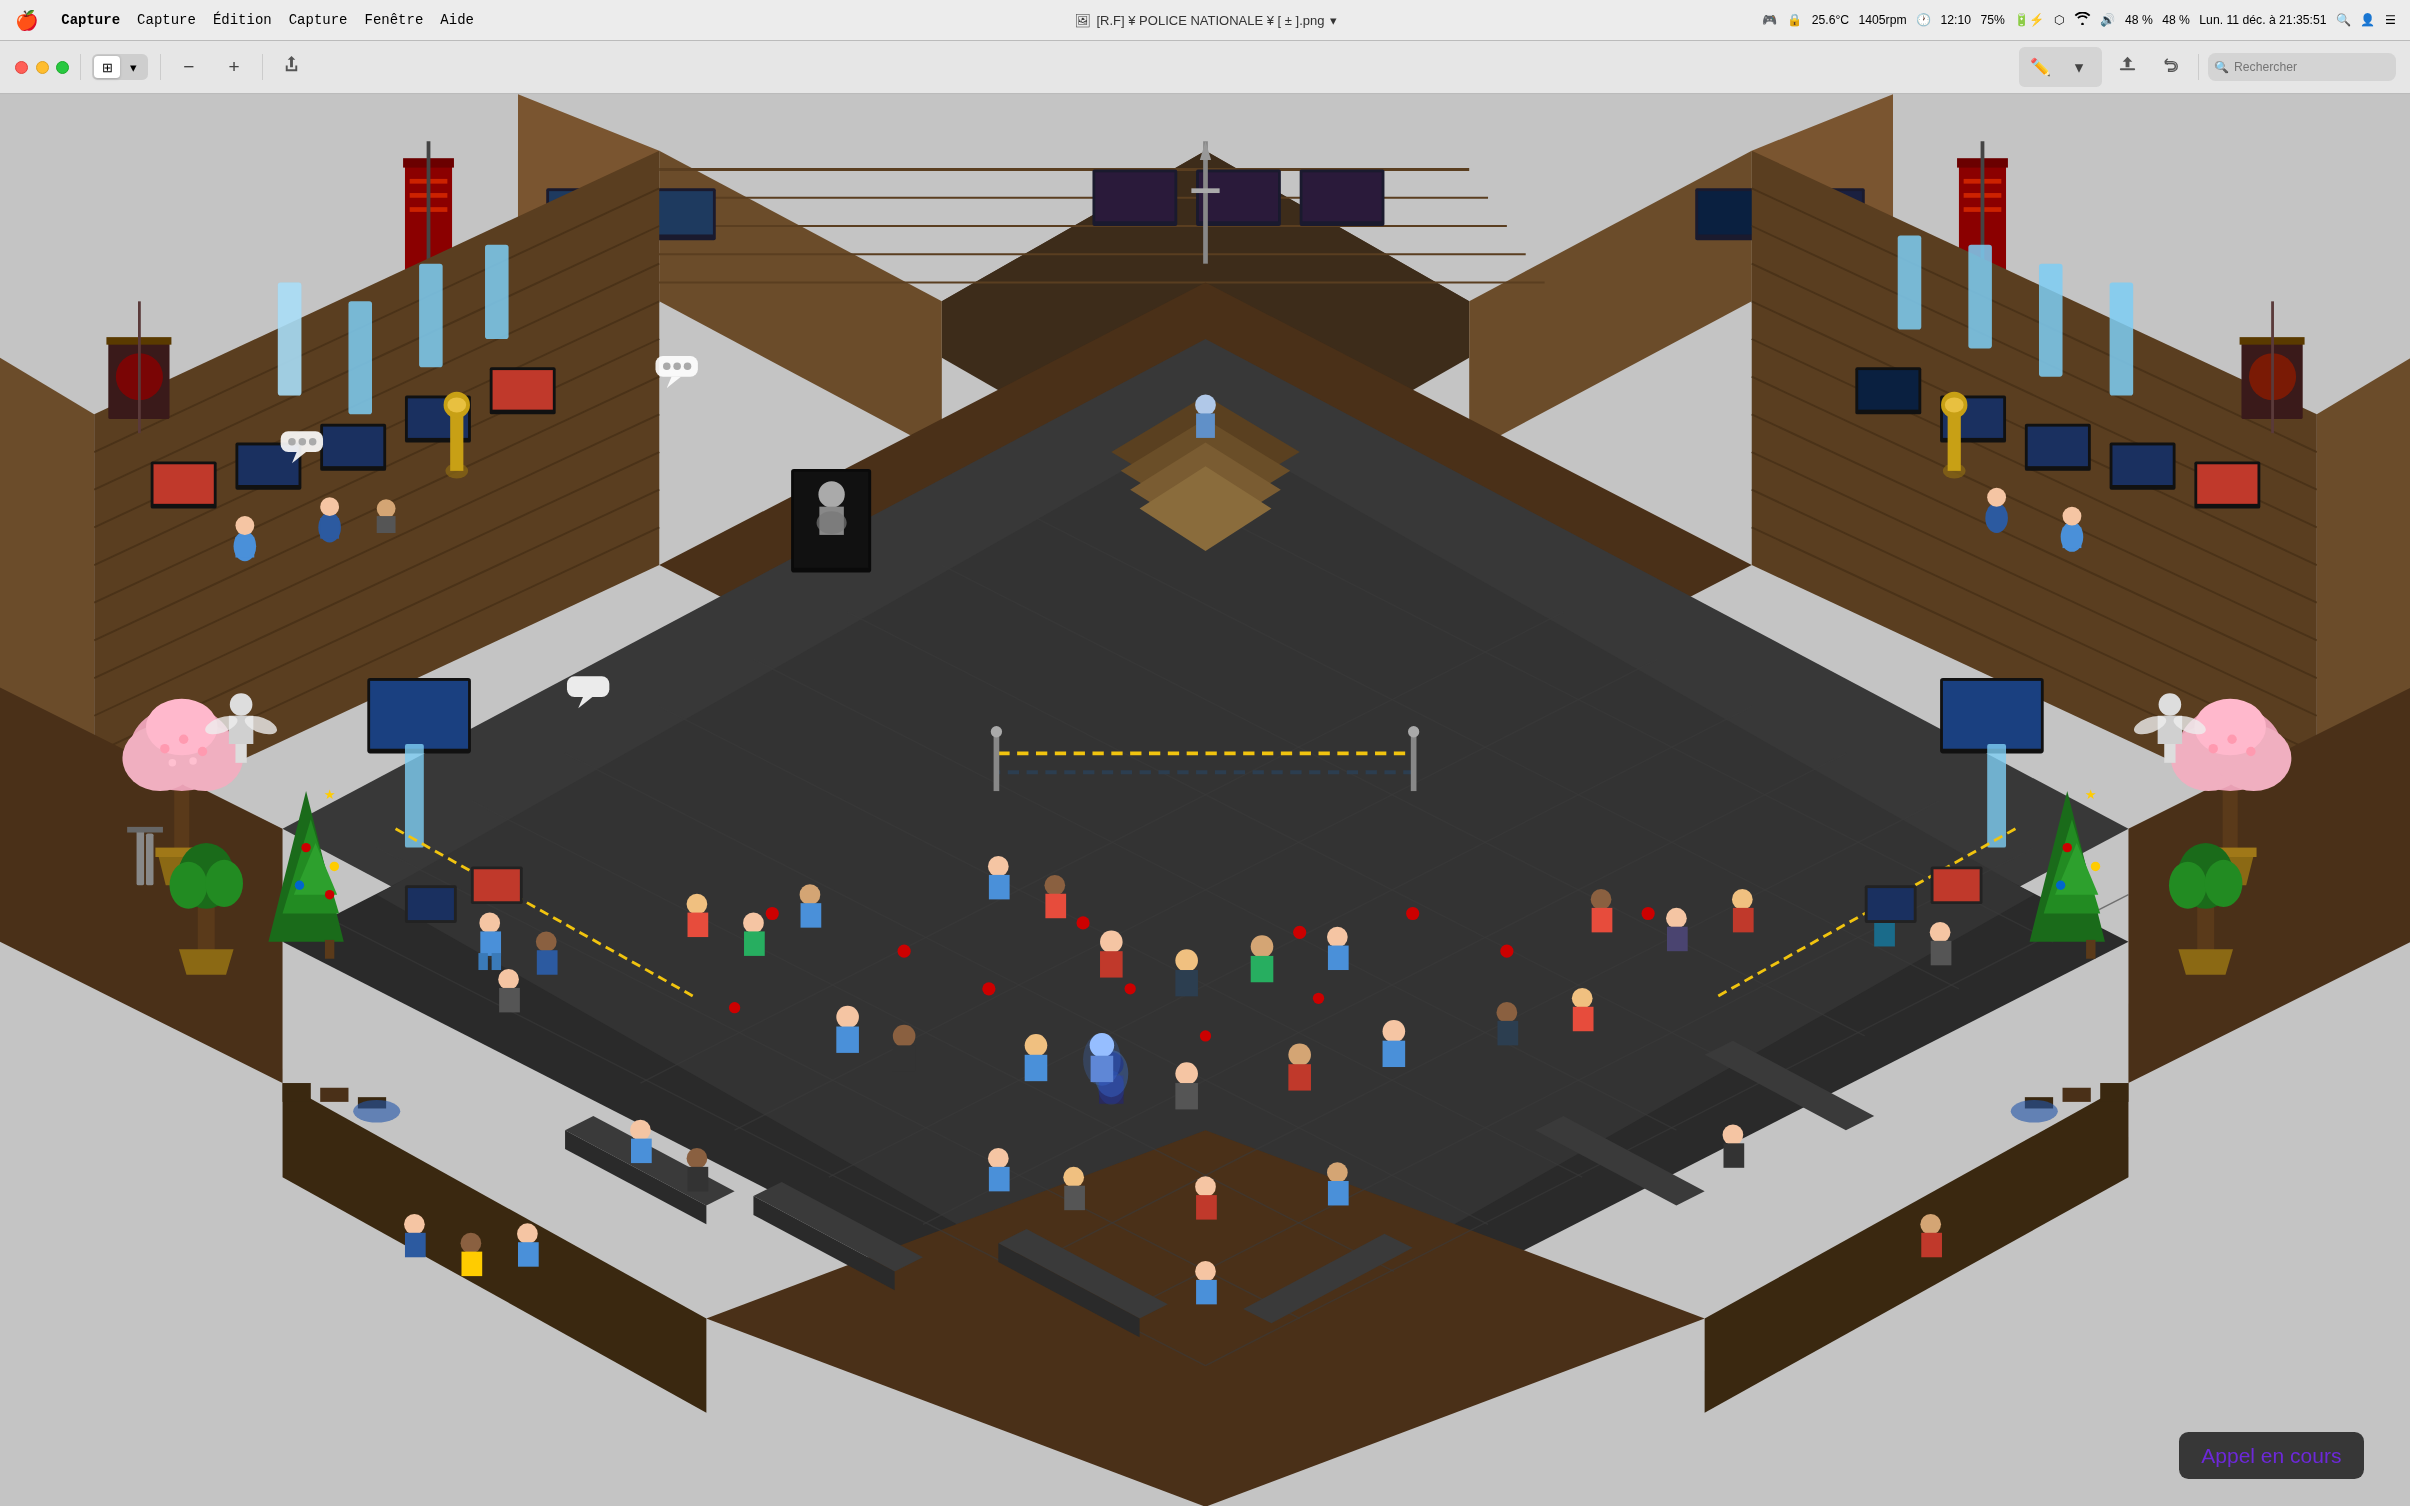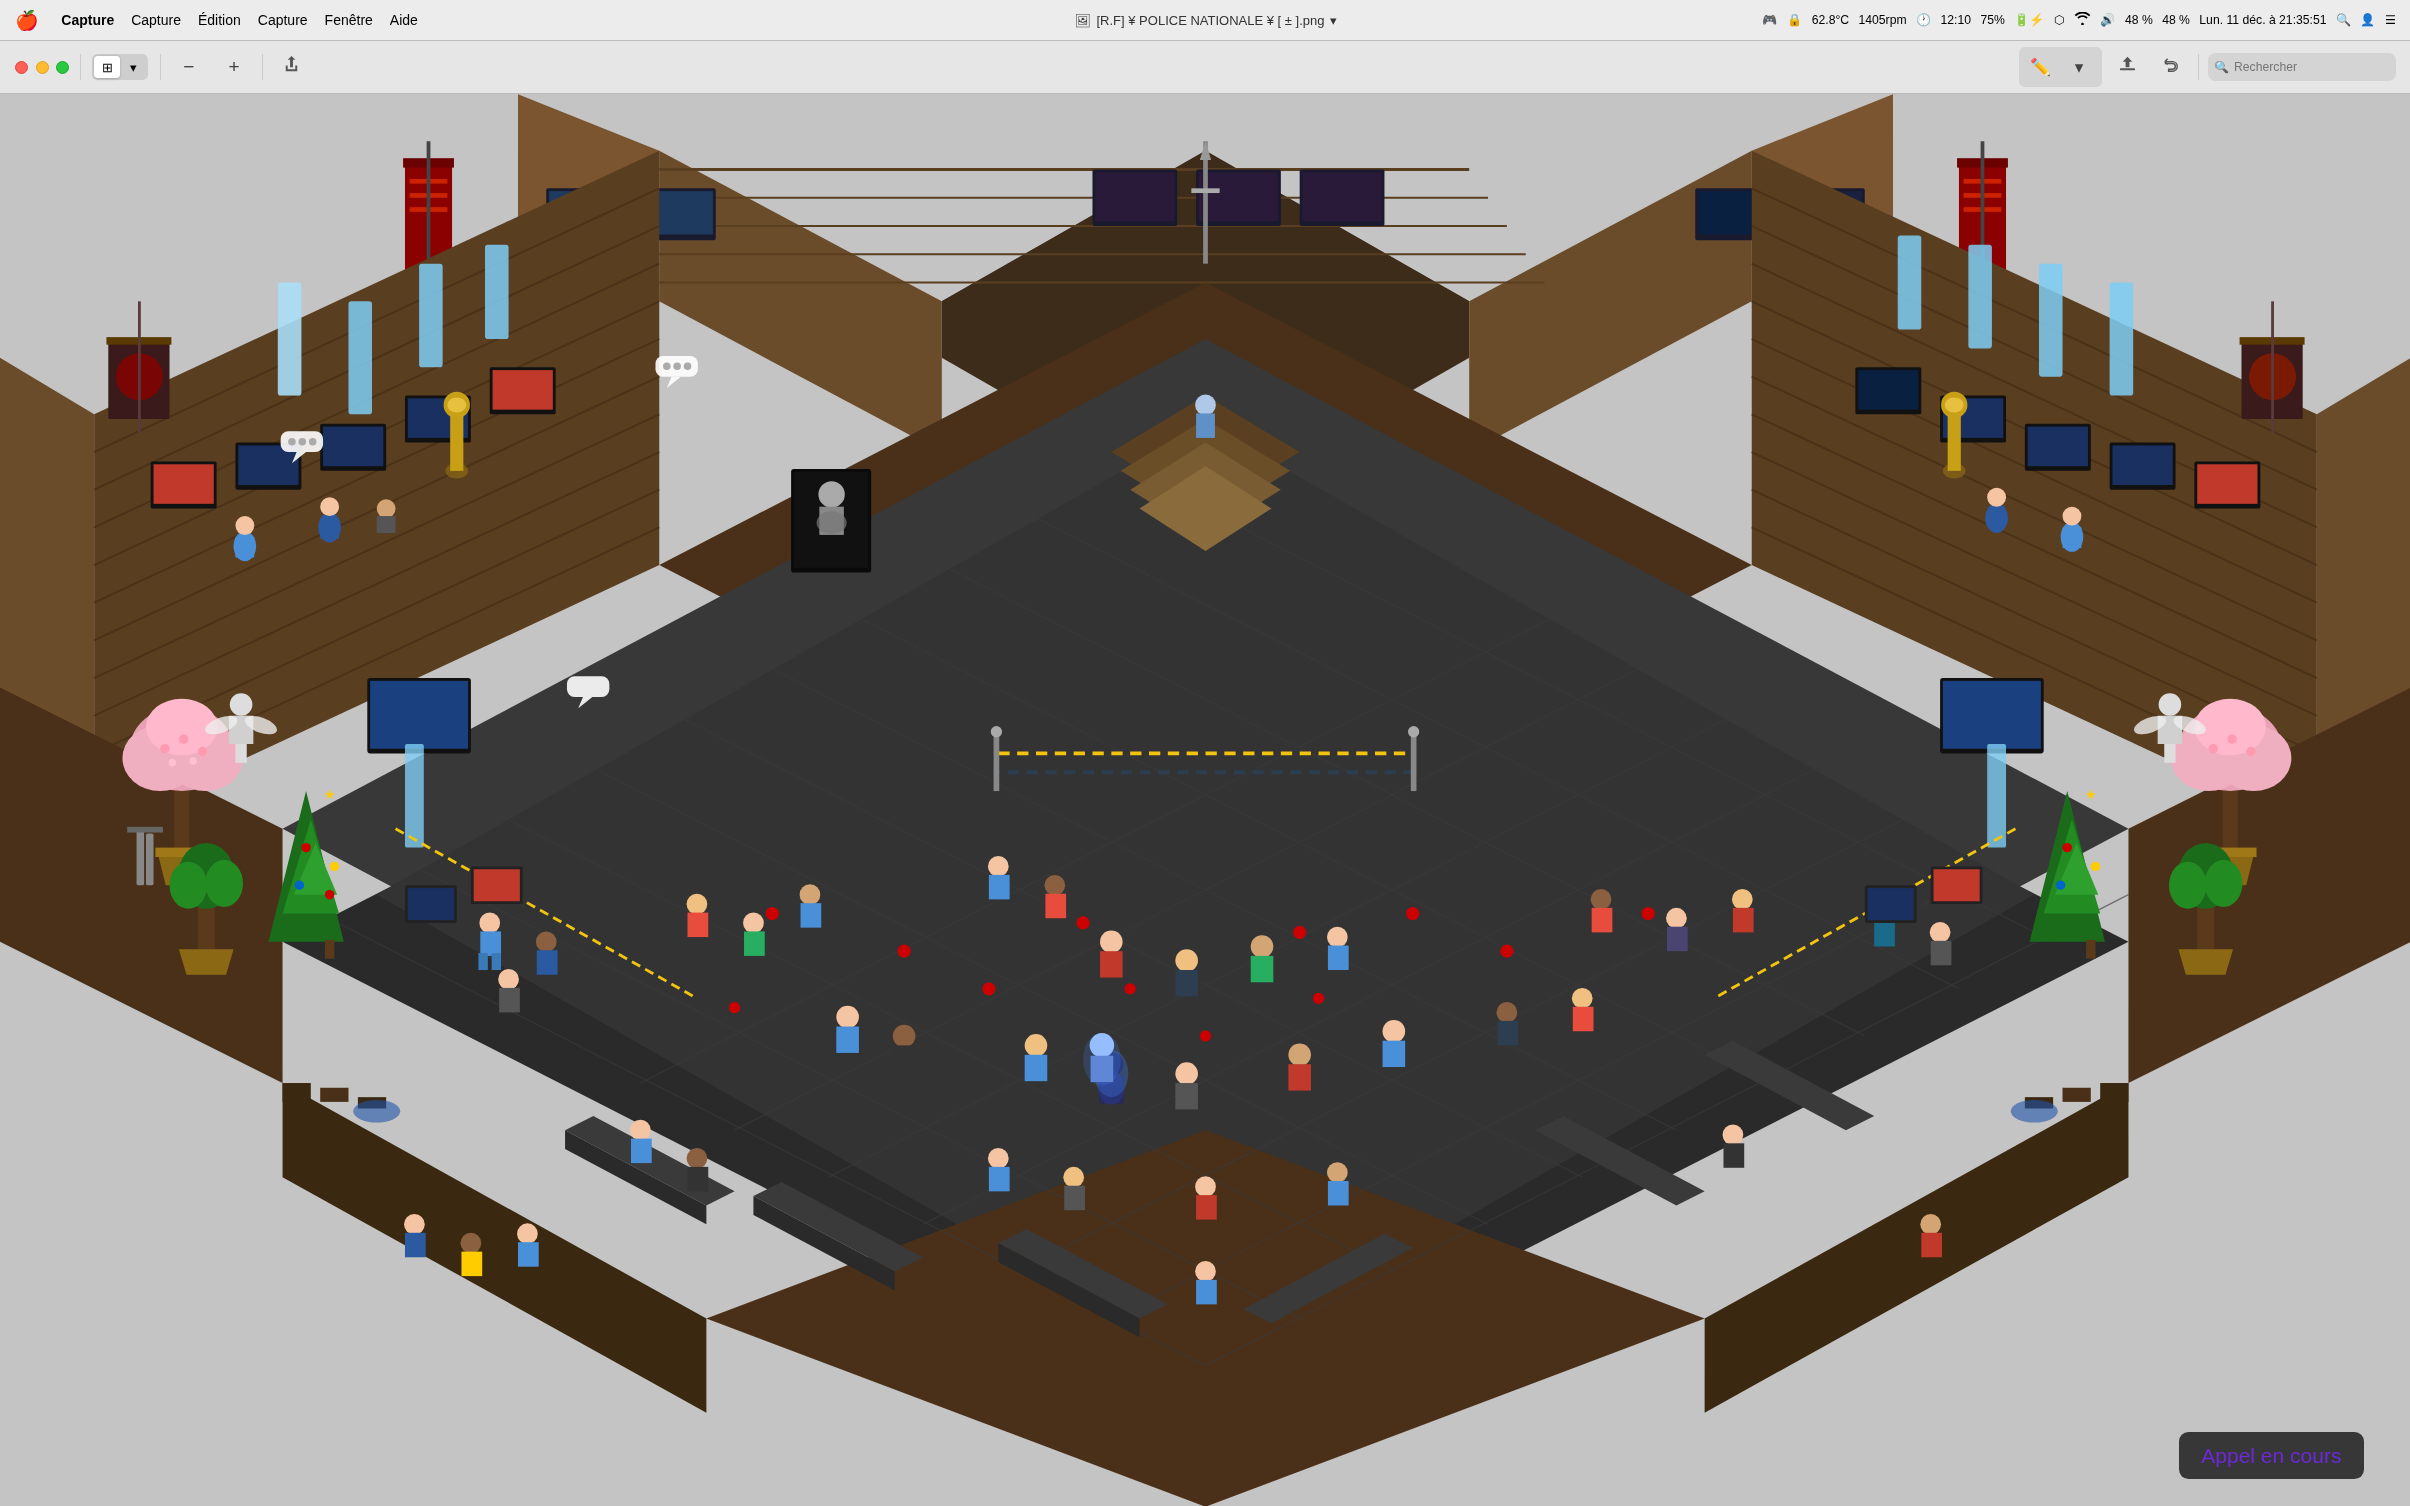--- a/index.html
+++ b/index.html
@@ -31,20 +31,21 @@
     }
     .apple-logo {
       font-size: 19px;
       margin-right: 5.6px;
     }
     .menu-item {
       font-size: 14px;
       font-weight: 400;
       color: #000;
       cursor: default;
+      font-family: Liberation Mono, monospace;
     }
     .menu-item.bold {
       font-weight: 600;
     }
     .menubar-center {
       position: absolute;
       left: 50%;
       transform: translateX(-50%);
       display: flex;
       align-items: center;
@@ -188,21 +189,21 @@
 
   <div class="menubar-center">
     <span>🖼</span>
     <span>[R.F] ¥ POLICE NATIONALE ¥ [ ± ].png</span>
     <span>▾</span>
   </div>
 
   <div class="menubar-right">
     <span>🎮</span>
     <span>🔒</span>
-    <span>62.8°C</span>
+    <span>25.6°C</span>
     <span>1405rpm</span>
     <span>🕐</span>
     <span>12:10</span>
     <span>75%</span>
     <span>🔋⚡</span>
     <span>⬡</span>
     <span>
       <svg width="17" height="13" viewBox="0 0 18 14">
           <path d="M9 11.5c.8 0 1.5.7 1.5 1.5S9.8 14.5 9 14.5 7.5 13.8 7.5 13s.7-1.5 1.5-1.5zm4.2-4.2c-1.1-1.1-2.6-1.8-4.2-1.8s-3.1.7-4.2 1.8l-1.4-1.4C5 4.3 6.9 3.5 9 3.5s4 .8 5.6 2.4l-1.4 1.4zm2.8-2.8C14.2 2.7 11.7 1.5 9 1.5S3.8 2.7 2 4.5L.6 3.1C2.8 1 5.8-.5 9-.5s6.2 1.5 8.4 3.6l-1.4 1.4z" fill="#000"></path>
         </svg>

